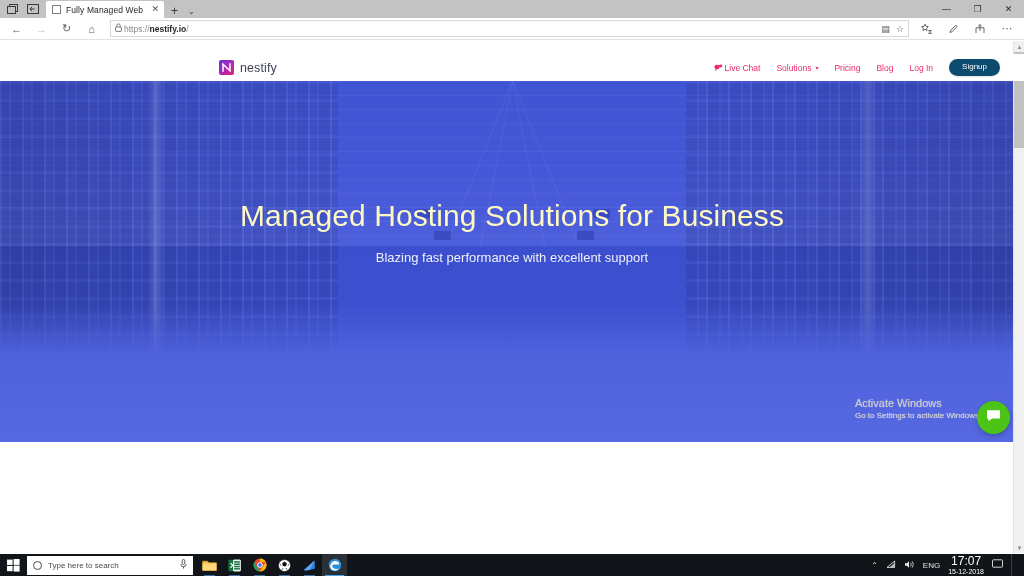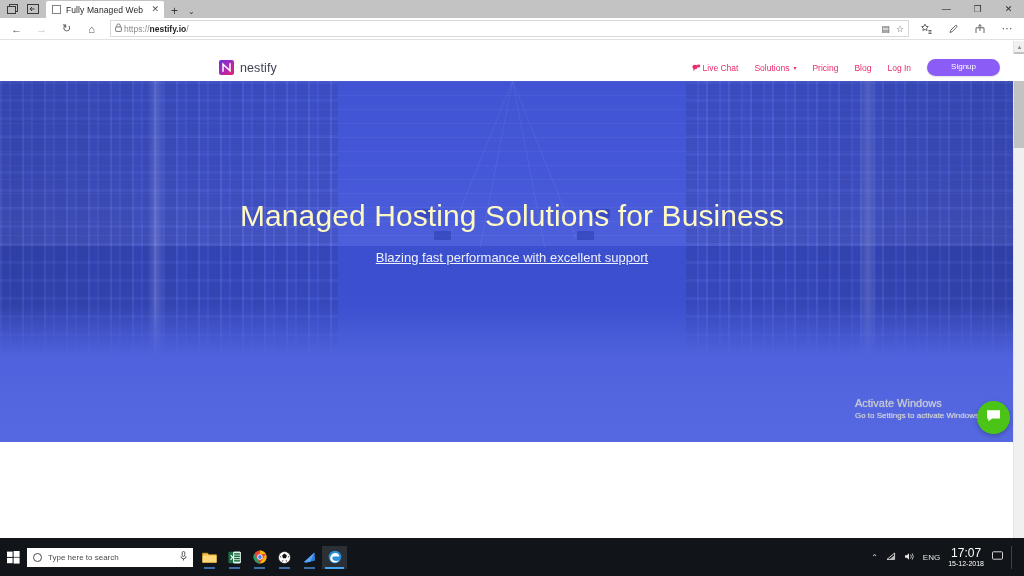--- a/index.html
+++ b/index.html
@@ -92,22 +92,22 @@
     background:linear-gradient(135deg,#6b2fd6 0%,#a32bbf 45%,#e61e6e 100%);
     display:flex; align-items:center; justify-content:center; position:relative;
   }
   .logo-mark svg { display:block; }
   .logo-text { font-size:12.5px; color:#3f4254; letter-spacing:.1px; }
   .site-nav { margin-left:auto; display:flex; align-items:center; gap:16px; }
   .nav-link { font-size:8.5px; color:#ec2a6d; white-space:nowrap; display:flex; align-items:center; gap:3px; }
   .chat-ic { display:inline-block; width:8px; height:8px; color:#ec2a6d; }
   .caret { font-size:6px; color:#ec2a6d; margin-left:1px; }
   .signup-btn {
-    background:#8b5cf6; color:#ffffff; font-size:8px; border-radius:10px;
-    padding:4px 24px 5px; white-space:nowrap; line-height:1;
+    background:#0c4a6e; color:#ffffff; font-size:8px; border-radius:10px;
+    padding:4px 13px 5px; white-space:nowrap; line-height:1;
     box-shadow:0 1px 2px rgba(0,0,0,.12);
   }
 
   
   .hero {
     position:relative; height:373px; overflow:hidden;
     background:#3a4ecb;
   }
   
   .hero-bg { position:absolute; inset:0; }
@@ -166,21 +166,21 @@
   .hero-inner {
     position:relative; z-index:3; height:100%;
     display:flex; flex-direction:column; align-items:center; justify-content:flex-start;
     padding-top:118px;
   }
   .hero-title {
     font-size:30px; color:#fef9c3; font-weight:400; letter-spacing:.1px;
     text-align:center; line-height:1.15;
   }
   .hero-sub {
-    margin-top:16px; font-size:13px; color:#eef0fb; font-weight:400; text-align:right;text-decoration:underline;
+    margin-top:16px; font-size:13px; color:#eef0fb; font-weight:400; text-align:right;
   }
   .hero-cta {
     margin-top:20px; background:#ec2a6d; color:#ffffff; font-size:10px;
     padding:8px 17px; border-radius:2px; line-height:1;
   }
 
   
   .solutions { position:relative; background:#ffffff; padding-top:50px; }
   .sec-title {
     text-align:center; font-size:19px; color:#4d5675; font-weight:700; letter-spacing:.1px;
@@ -206,21 +206,21 @@
   
   .watermark {
     position:absolute; right:45px; bottom:22px; text-align:left; z-index:15;
     color:#d2d2d2; text-shadow:0 0 1px rgba(255,255,255,.6);
   }
   .wm-title { font-size:11px; color:#c8c8c8; }
   .wm-sub { font-size:8px; color:#cfcfcf; margin-top:2px; }
 
   
   .taskbar {
-    position:absolute; left:0; bottom:0; width:1024px; height:38px;
+    position:absolute; left:0; bottom:0; width:1024px; height:22px;
     background:#111418; display:flex; align-items:center;margin-top:20px;
   }
   .start {
     width:26px; height:23px; display:flex; align-items:center; justify-content:center;
   }
   .tb-search {
     width:166px; height:19px; background:#ffffff; display:flex; align-items:center;
     gap:6px; padding:0 6px; margin-left:1px;
   }
   .cortana-ring {

